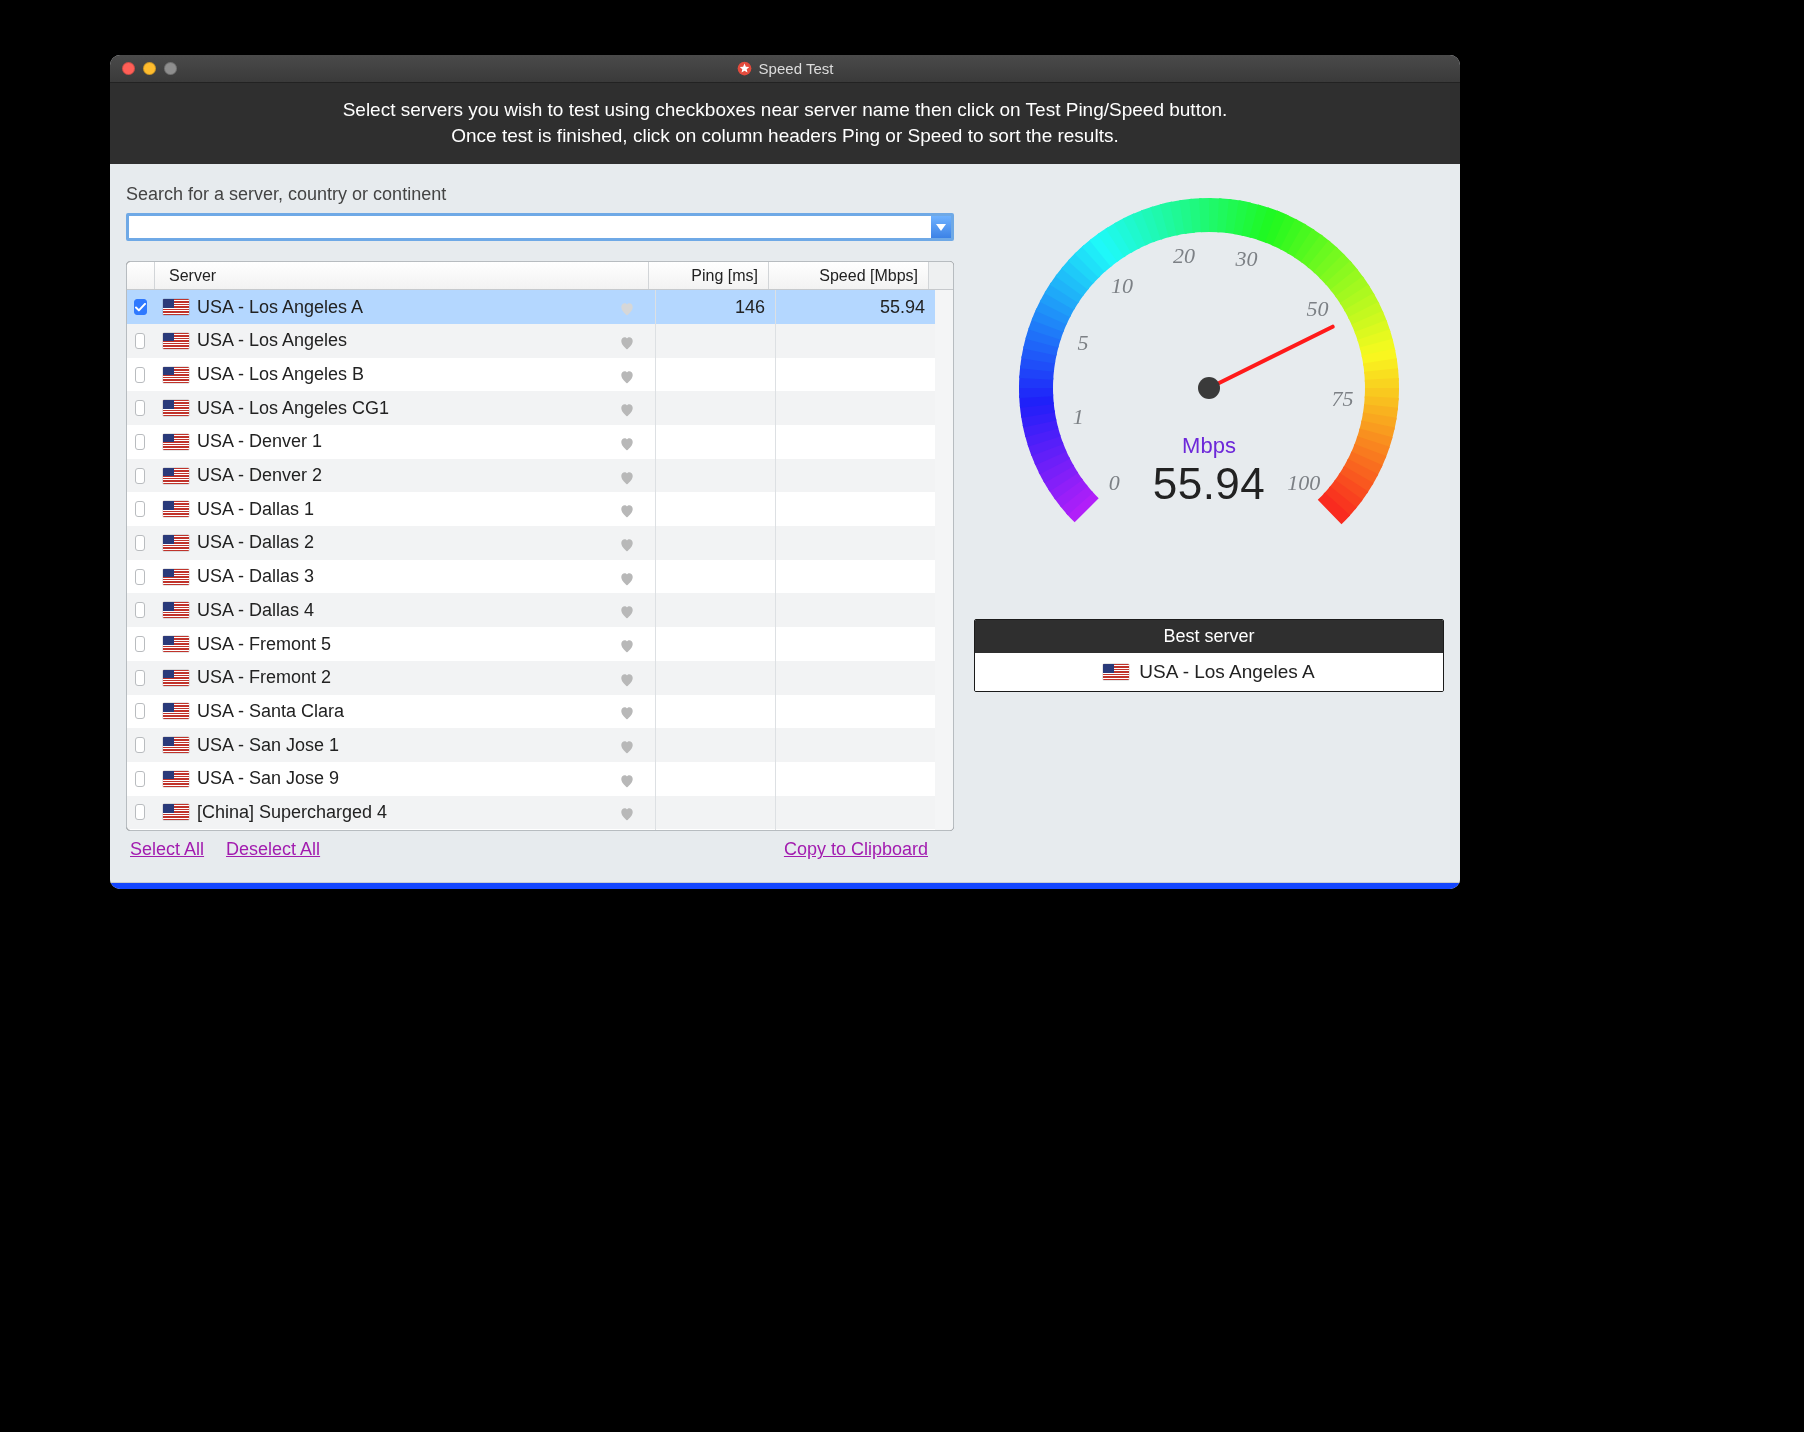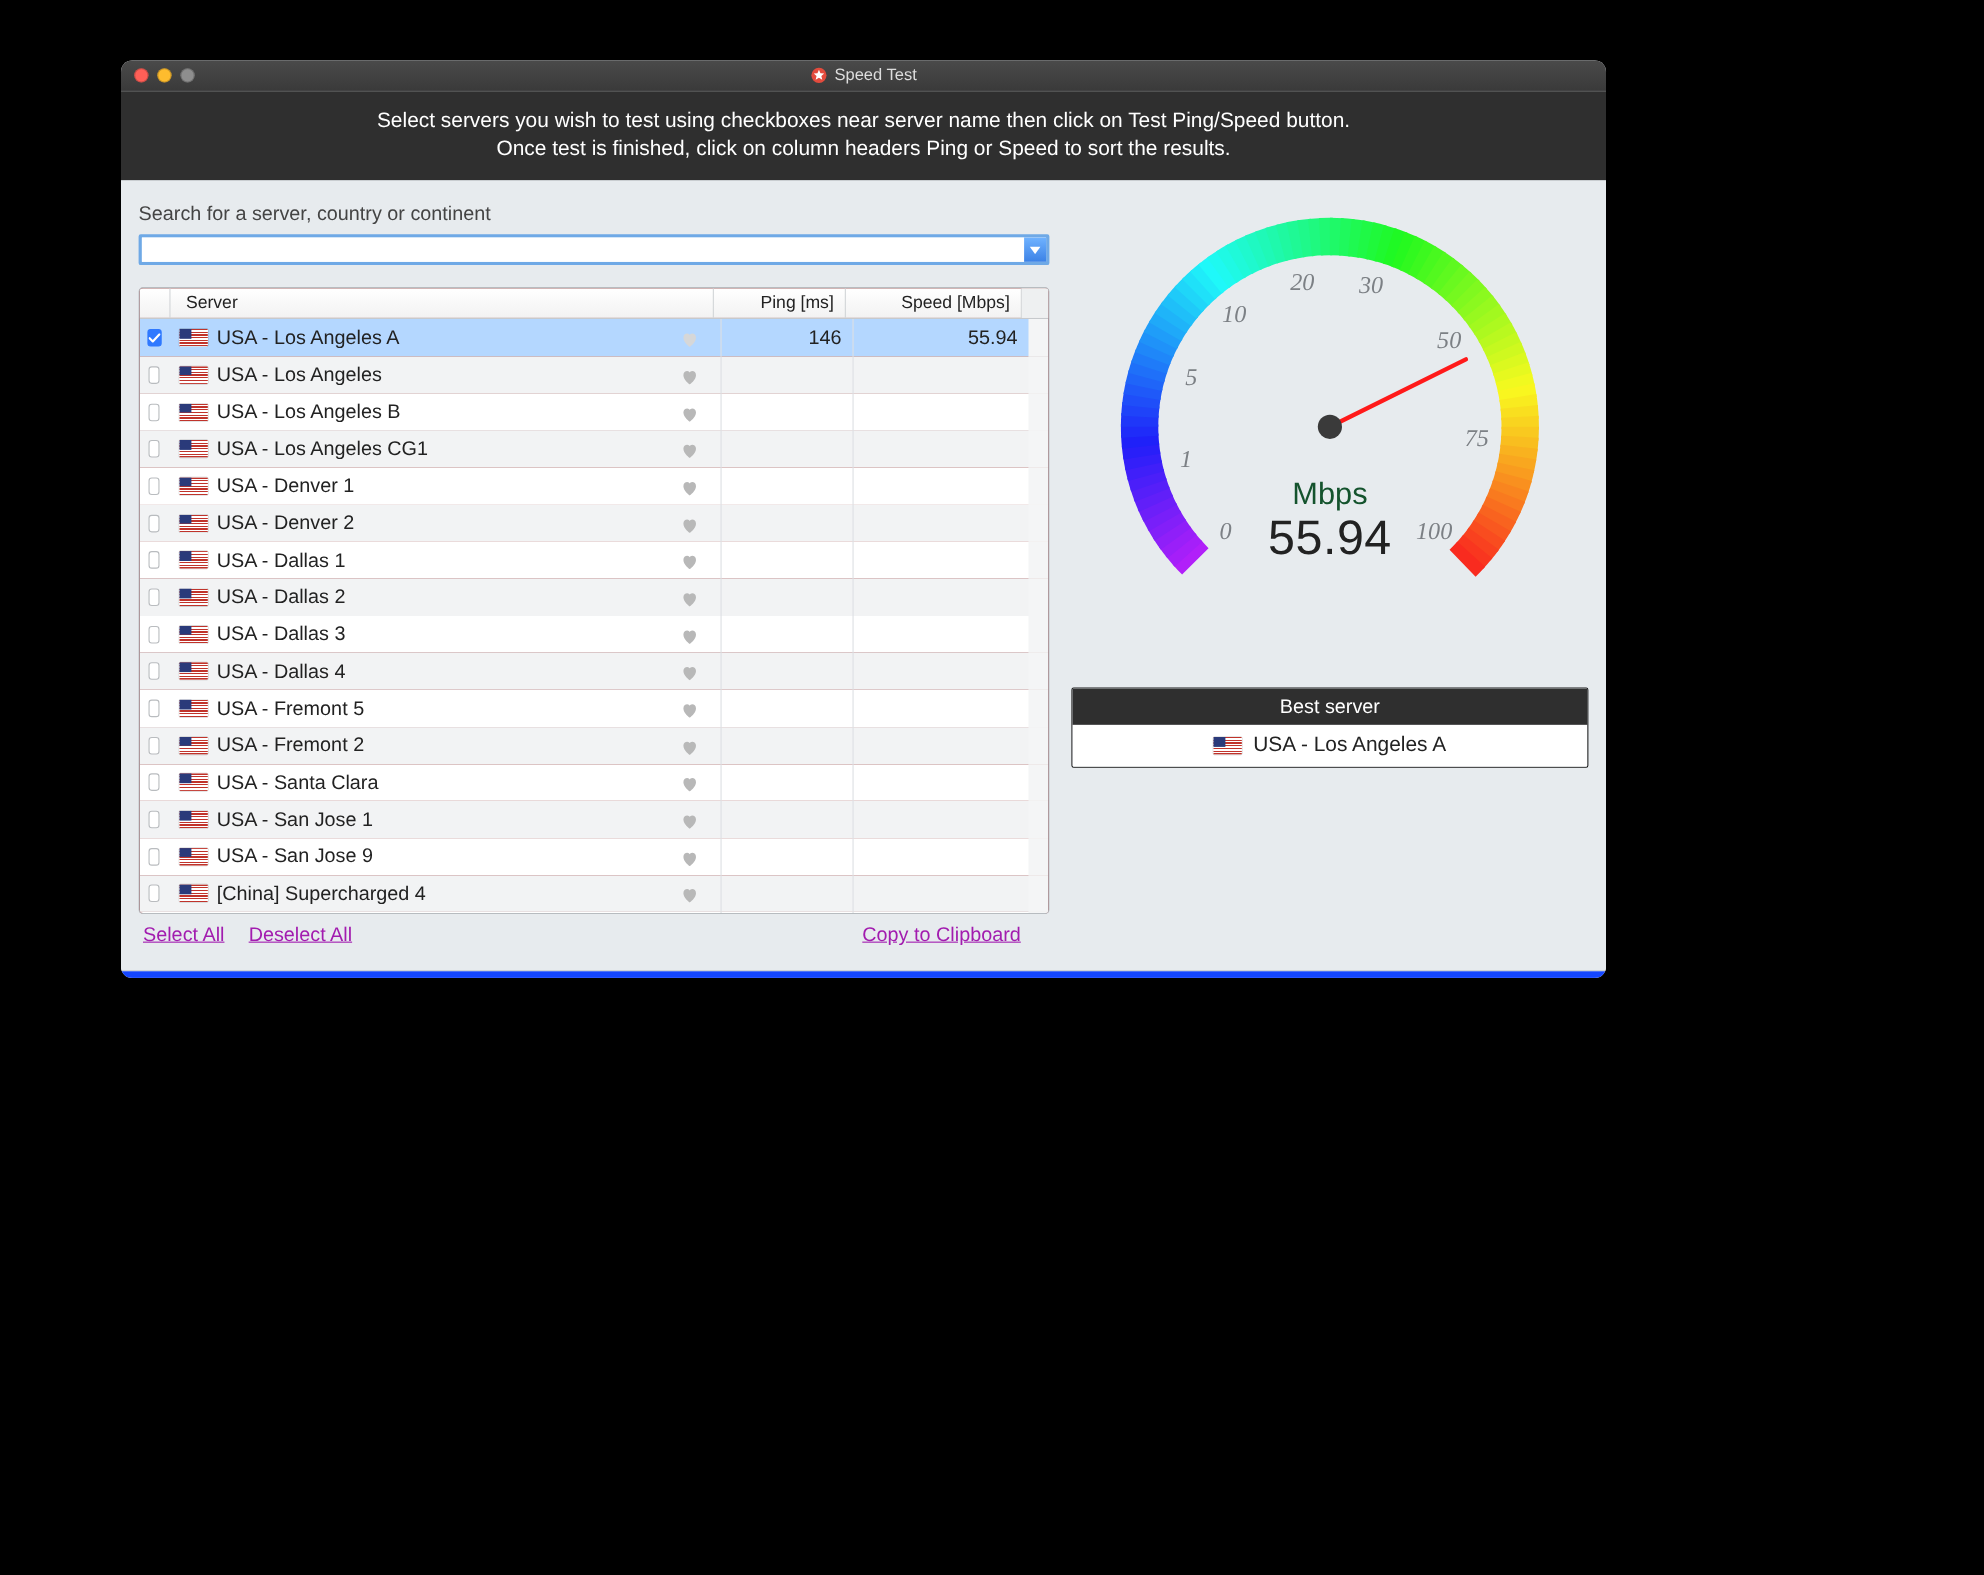--- a/index.html
+++ b/index.html
@@ -22,21 +22,21 @@
   
   .content { display:flex; padding:14px 16px 10px 16px; gap:20px; background:#e7ebee; }
   .left { flex: 1 1 auto; }
   .right { width:470px; position:relative; }
   .search-label { color:#444; margin:6px 0 8px 0; font-size:18px; }
   .combo { position:relative; height:28px; border:3px solid #6fa9e6; border-radius:2px; background:#fff; display:flex; }
   .combo input { flex:1; border:none; outline:none; padding:0 6px; font-size:15px; background:#fff; }
   .combo .drop { width:20px; background:linear-gradient(#6fb2ff,#3c82e6); display:flex; align-items:center; justify-content:center; }
   .combo .drop svg{ width:10px; height:7px; }
   
-  .table-wrap { margin-top:20px; border:1px solid #b7bcc0; border-radius:4px; background:#7f1d1d; overflow:hidden; }
+  .table-wrap { margin-top:20px; border:1px solid #b7bcc0; border-radius:4px; background:#000000; overflow:hidden; }
   .thead { display:flex; height:28px; background:linear-gradient(#fff,#f2f2f2); border-bottom:1px solid #c6c9cc; font-size:16px; color:#222; }
   .th { display:flex; align-items:center; padding:0 10px 0 14px; border-right:1px solid #d2d5d8; white-space:nowrap; }
   .th:last-child{border-right:none;}
   .col-chk{width:28px;padding:0;}
   .col-server{flex:1;}
   .col-ping{width:120px; justify-content:flex-end;}
   .col-speed{width:160px; justify-content:flex-end;}
   .col-scroll{width:18px;background:#eef0f1;}
   .tbody { height:540px; overflow:hidden; position:relative; }
   .row { display:flex; height:33.7px; align-items:center; font-size:18px; }
@@ -60,21 +60,21 @@
   .chkbox.on{ background:#2f79ff; border-color:#2f79ff; }
   .chkbox.on svg{ width:11px; height:9px; }
   
   .links { display:flex; padding:8px 4px 12px; font-size:18px; }
   .links a { color:#a21caf; text-decoration:underline; margin-right:22px; cursor:pointer; }
   .links .spacer{flex:1;}
   
   .gauge-box { }
   .gauge-svg { width:430px; height:430px; display:block; margin:-15px auto 0; }
   .gauge-text{ text-align:center; margin-top:-160px; }
-  .gauge-unit{ color:#14532d; font-size:28px; }
+  .gauge-unit{ color:#6d28d9; font-size:22px; }
   .gauge-val{ font-size:44px; font-weight:500; color:#222; letter-spacing:.5px; }
   
   .best-box{ margin-top:110px; border:1px solid #1b1b1b; border-radius:2px; overflow:hidden; }
   .best-head{ background:#2f2f2f; color:#fff; text-align:center; padding:6px 0; font-size:18px; }
   .best-body{ background:#fff; height:38px; display:flex; align-items:center; justify-content:center; gap:10px; font-size:19px; }
   
   .progress{ height:7px; background:#e8ebee; border-top:1px solid #c9cdd0; }
   .progress .fill{height:100%; background:#1446ff; width:100%;}
   .right-pad{ height:70px; } 
 </style>

